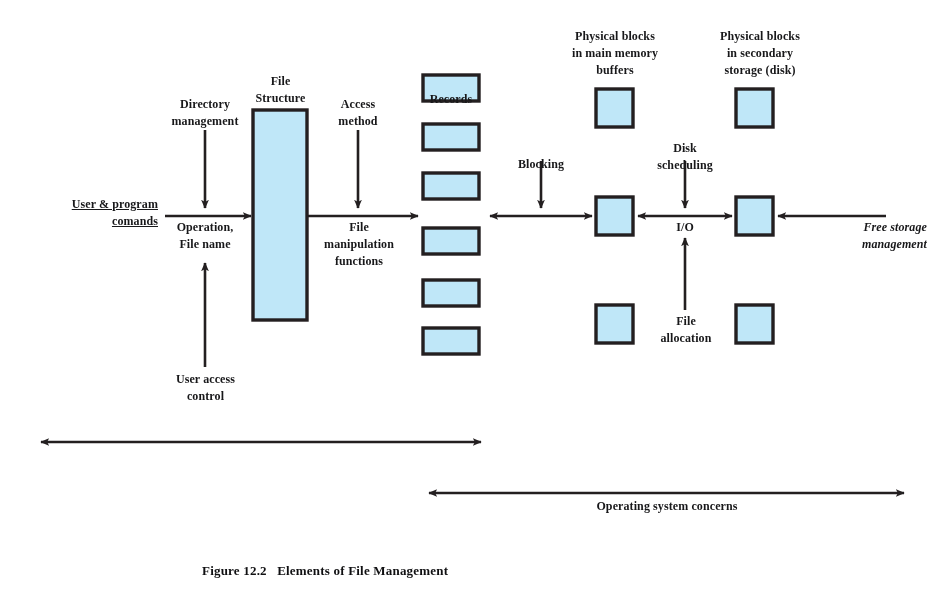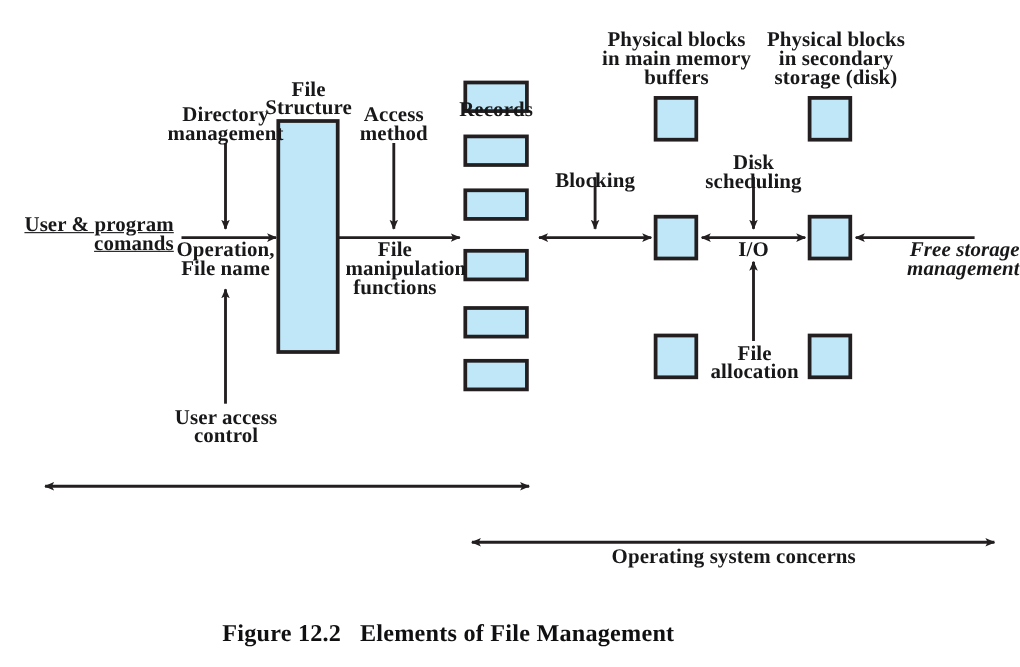--- a/index.html
+++ b/index.html
@@ -23,34 +23,34 @@
     position: absolute;
     left: 0;
     top: 0;
     width: 927px;
     height: 606px;
   }
   .lbl {
     position: absolute;
     font-family: "Liberation Serif", "DejaVu Serif", serif;
     font-weight: bold;
-    font-size: 19px;
+    font-size: 12px;
     line-height: 17px;
     color: #18181a;
     text-align: center;
     white-space: pre-line;
     letter-spacing: 0.1px;
   }
   .lbl.left { text-align: right; }
   .lbl.lft  { text-align: right; font-style: italic; }
   .caption {
     position: absolute;
     font-family: "Liberation Serif", "DejaVu Serif", serif;
     font-weight: bold;
-    font-size: 22px;
+    font-size: 13px;
     color: #101012;
     white-space: pre;
     letter-spacing: 0.2px;
   }
 </style>
 </head>
 <body>
 
 <div id="figure-root">
 

